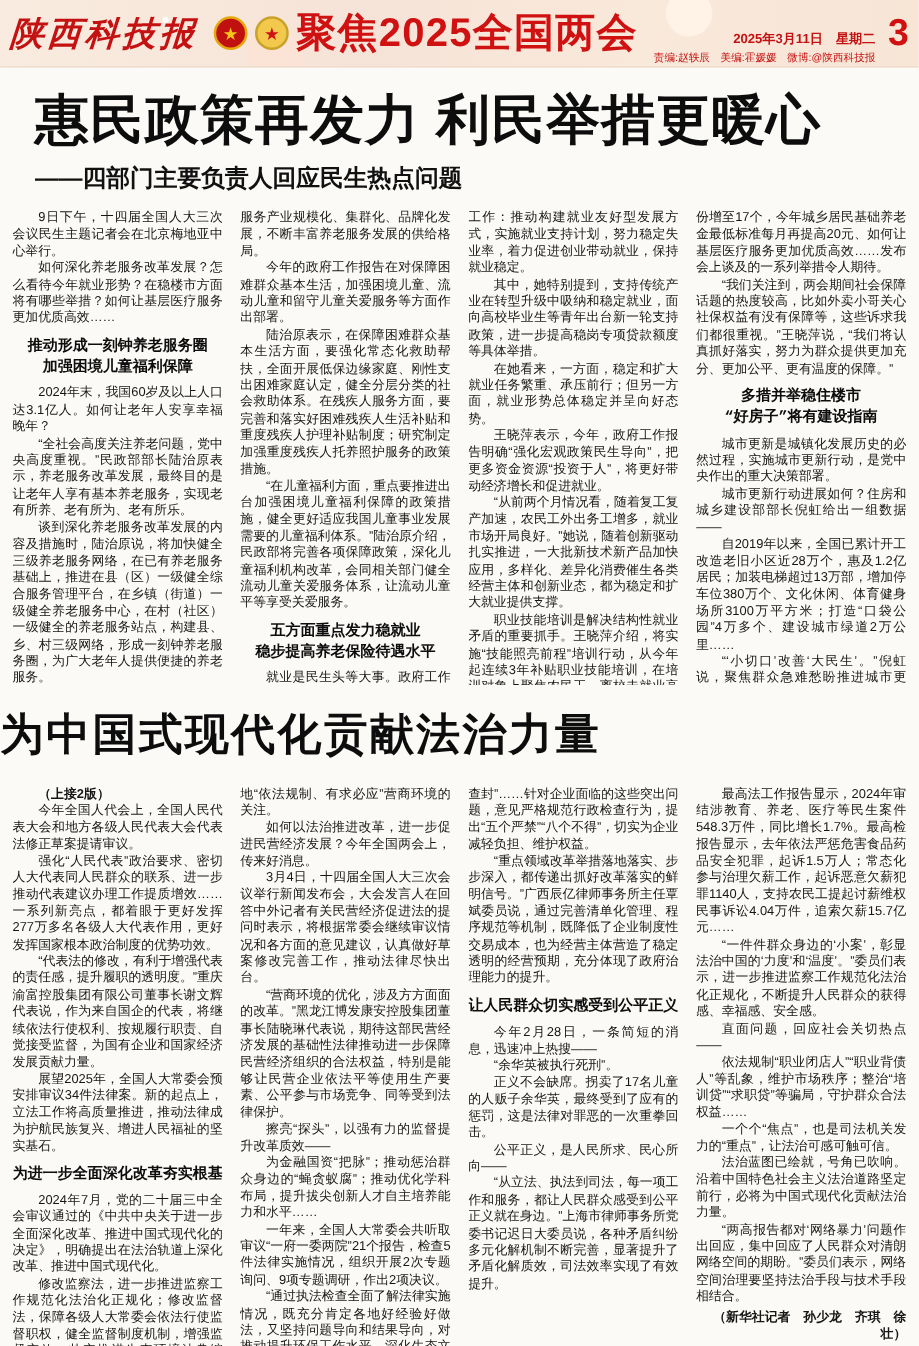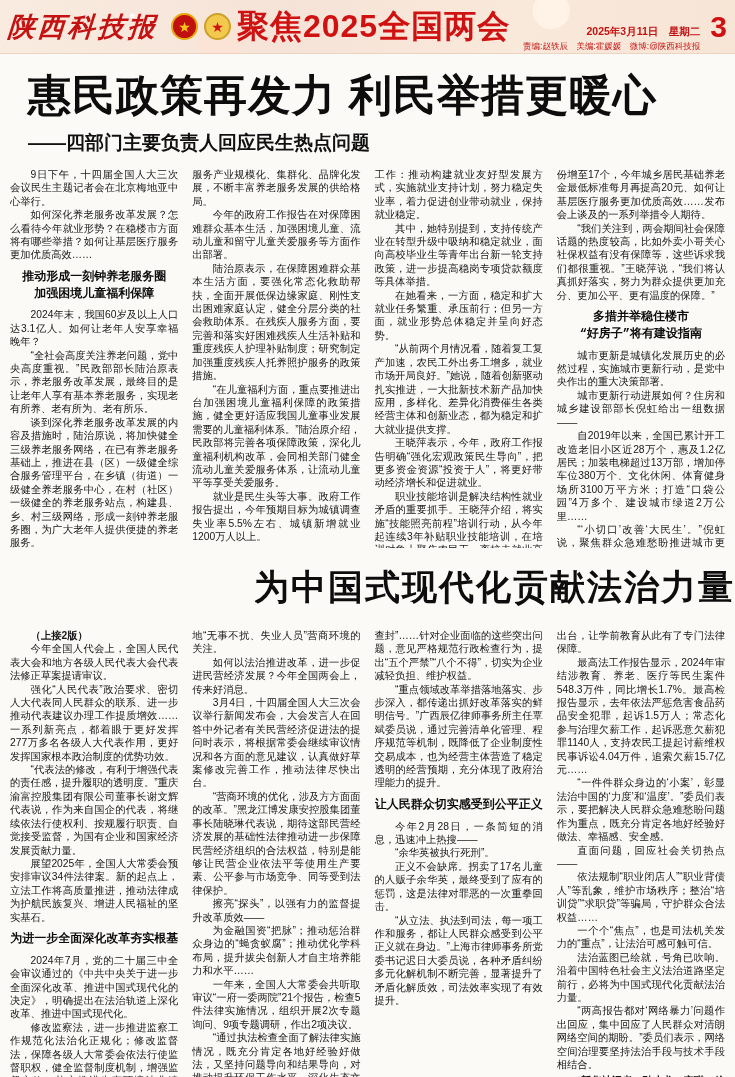--- a/index.html
+++ b/index.html
@@ -33,21 +33,21 @@
   .emblem.sess{ background:#f2c94c; border:2px solid #caa22a; color:#d01111; }
   .banner-title{ font-size:32px; font-weight:900; color:#d01111; letter-spacing:1px; white-space:nowrap; }
   .band-right{ text-align:right; color:#c41212; line-height:1.5; white-space:nowrap;margin-top:24px; }
   .band-date{ font-size:10.5px; font-weight:bold; }
   .band-staff{ font-size:8.5px; }
   .band-page{ font-size:30px; font-weight:900; color:#d01111; margin-left:10px; }
   
   .h1wrap{ padding:13px 28px 4px; text-align:left; }
   .main-h1{ font-size:43px; font-weight:900; letter-spacing:1px; color:#0d0d0d; white-space:nowrap; }
   .main-sub{ font-size:19px; font-weight:bold; margin-top:5px; color:#111; }
-  .h2wrap{ text-align:right; padding:16px 0 10px; }
+  .h2wrap{ text-align:left; padding:16px 0 10px; }
   .main-h2{ font-size:35px; font-weight:900; letter-spacing:2px; color:#0d0d0d; }
   
   .cols{
     margin:8px 10px 0; display:grid; grid-template-columns:repeat(4,1fr); gap:14px;
   }
   .cols.top{ height:380px; }
   .cols.bottom{ height:486px; }
   .col{ overflow:hidden; font-size:10.3px; line-height:13.4px; }
   .para{ text-align:justify; text-indent:2em; }
   .para.cont{ text-indent:0; }
@@ -91,28 +91,30 @@
 加强困境儿童福利保障</h3>
       <p class="para">2024年末，我国60岁及以上人口达3.1亿人。如何让老年人安享幸福晚年？</p>
       <p class="para">“全社会高度关注养老问题，党中央高度重视。”民政部部长陆治原表示，养老服务改革发展，最终目的是让老年人享有基本养老服务，实现老有所养、老有所为、老有所乐。</p>
       <p class="para">谈到深化养老服务改革发展的内容及措施时，陆治原说，将加快健全三级养老服务网络，在已有养老服务基础上，推进在县（区）一级健全综合服务管理平台，在乡镇（街道）一级健全养老服务中心，在村（社区）一级健全的养老服务站点，构建县、乡、村三级网络，形成一刻钟养老服务圈，为广大老年人提供便捷的养老服务。</p>
     </div>
   <div class="col">
       <p class="para cont">服务产业规模化、集群化、品牌化发展，不断丰富养老服务发展的供给格局。</p>
       <p class="para">今年的政府工作报告在对保障困难群众基本生活，加强困境儿童、流动儿童和留守儿童关爱服务等方面作出部署。</p>
       <p class="para">陆治原表示，在保障困难群众基本生活方面，要强化常态化救助帮扶，全面开展低保边缘家庭、刚性支出困难家庭认定，健全分层分类的社会救助体系。在残疾人服务方面，要完善和落实好困难残疾人生活补贴和重度残疾人护理补贴制度；研究制定加强重度残疾人托养照护服务的政策措施。</p>
       <p class="para">“在儿童福利方面，重点要推进出台加强困境儿童福利保障的政策措施，健全更好适应我国儿童事业发展需要的儿童福利体系。”陆治原介绍，民政部将完善各项保障政策，深化儿童福利机构改革，会同相关部门健全流动儿童关爱服务体系，让流动儿童平等享受关爱服务。</p>
+      <h3 class="subhead">五方面重点发力稳就业
+稳步提高养老保险待遇水平</h3>
       <p class="para">就业是民生头等大事。政府工作报告提出，今年预期目标为城镇调查失业率5.5%左右、城镇新增就业1200万人以上。</p>
     </div>
   <div class="col">
       <p class="para cont">工作：推动构建就业友好型发展方式，实施就业支持计划，努力稳定失业率，着力促进创业带动就业，保持就业稳定。</p>
       <p class="para">其中，她特别提到，支持传统产业在转型升级中吸纳和稳定就业，面向高校毕业生等青年出台新一轮支持政策，进一步提高稳岗专项贷款额度等具体举措。</p>
       <p class="para">在她看来，一方面，稳定和扩大就业任务繁重、承压前行；但另一方面，就业形势总体稳定并呈向好态势。</p>
+      <p class="para">王晓萍表示，今年，政府工作报告明确“强化宏观政策民生导向”，把更多资金资源“投资于人”，将更好带动经济增长和促进就业。</p>
       <p class="para">“从前两个月情况看，随着复工复产加速，农民工外出务工增多，就业市场开局良好。”她说，随着创新驱动扎实推进，一大批新技术新产品加快应用，多样化、差异化消费催生各类经营主体和创新业态，都为稳定和扩大就业提供支撑。</p>
-      <p class="para">王晓萍表示，今年，政府工作报告明确“强化宏观政策民生导向”，把更多资金资源“投资于人”，将更好带动经济增长和促进就业。</p>
       <p class="para">职业技能培训是解决结构性就业矛盾的重要抓手。王晓萍介绍，将实施“技能照亮前程”培训行动，从今年起连续3年补贴职业技能培训，在培训对象上聚焦农民工、离校未就业高校毕业生、失业人员、就业困难人员等群体。</p>
     </div>
   <div class="col">
       <p class="para cont">份增至17个，今年城乡居民基础养老金最低标准每月再提高20元、如何让基层医疗服务更加优质高效……发布会上谈及的一系列举措令人期待。</p>
       <p class="para">“我们关注到，两会期间社会保障话题的热度较高，比如外卖小哥关心社保权益有没有保障等，这些诉求我们都很重视。”王晓萍说，“我们将认真抓好落实，努力为群众提供更加充分、更加公平、更有温度的保障。”</p>
       <h3 class="subhead">多措并举稳住楼市
 “好房子”将有建设指南</h3>
       <p class="para">城市更新是城镇化发展历史的必然过程，实施城市更新行动，是党中央作出的重大决策部署。</p>
       <p class="para">城市更新行动进展如何？住房和城乡建设部部长倪虹给出一组数据——</p>
       <p class="para">自2019年以来，全国已累计开工改造老旧小区近28万个，惠及1.2亿居民；加装电梯超过13万部，增加停车位380万个、文化休闲、体育健身场所3100万平方米；打造“口袋公园”4万多个、建设城市绿道2万公里……</p>
@@ -128,42 +130,42 @@
       <p class="para cfrom">（上接2版）</p>
       <p class="para">今年全国人代会上，全国人民代表大会和地方各级人民代表大会代表法修正草案提请审议。</p>
       <p class="para">强化“人民代表”政治要求、密切人大代表同人民群众的联系、进一步推动代表建议办理工作提质增效……一系列新亮点，都着眼于更好发挥277万多名各级人大代表作用，更好发挥国家根本政治制度的优势功效。</p>
       <p class="para">“代表法的修改，有利于增强代表的责任感，提升履职的透明度。”重庆渝富控股集团有限公司董事长谢文辉代表说，作为来自国企的代表，将继续依法行使权利、按规履行职责、自觉接受监督，为国有企业和国家经济发展贡献力量。</p>
       <p class="para">展望2025年，全国人大常委会预安排审议34件法律案。新的起点上，立法工作将高质量推进，推动法律成为护航民族复兴、增进人民福祉的坚实基石。</p>
       <h3 class="subhead">为进一步全面深化改革夯实根基</h3>
       <p class="para">2024年7月，党的二十届三中全会审议通过的《中共中央关于进一步全面深化改革、推进中国式现代化的决定》，明确提出在法治轨道上深化改革、推进中国式现代化。</p>
       <p class="para">修改监察法，进一步推进监察工作规范化法治化正规化；修改监督法，保障各级人大常委会依法行使监督职权，健全监督制度机制，增强监督实效；扎实推进生态环境法典编纂，更好守护蓝天碧水净土……</p>
     </div>
   <div class="col">
-      <p class="para cont">地“无事不扰、失业人员”营商环境的关注。</p>
+      <p class="para cont">地“依法规制、有求必应”营商环境的关注。</p>
       <p class="para">如何以法治推进改革，进一步促进民营经济发展？今年全国两会上，传来好消息。</p>
       <p class="para">3月4日，十四届全国人大三次会议举行新闻发布会，大会发言人在回答中外记者有关民营经济促进法的提问时表示，将根据常委会继续审议情况和各方面的意见建议，认真做好草案修改完善工作，推动法律尽快出台。</p>
       <p class="para">“营商环境的优化，涉及方方面面的改革。”黑龙江博发康安控股集团董事长陆晓琳代表说，期待这部民营经济发展的基础性法律推动进一步保障民营经济组织的合法权益，特别是能够让民营企业依法平等使用生产要素、公平参与市场竞争、同等受到法律保护。</p>
       <p class="para">擦亮“探头”，以强有力的监督提升改革质效——</p>
       <p class="para">为金融国资“把脉”；推动惩治群众身边的“蝇贪蚁腐”；推动优化学科布局，提升拔尖创新人才自主培养能力和水平……</p>
       <p class="para">一年来，全国人大常委会共听取审议“一府一委两院”21个报告，检查5件法律实施情况，组织开展2次专题询问、9项专题调研，作出2项决议。</p>
       <p class="para">“通过执法检查全面了解法律实施情况，既充分肯定各地好经验好做法，又坚持问题导向和结果导向，对推动提升环保工作水平、深化生态文明体制改革有着重要意义。”贵州六盘水山海园种植农民专业合作社理事长李世瑶代表说。</p>
     </div>
   <div class="col">
       <p class="para cont">查封”……针对企业面临的这些突出问题，意见严格规范行政检查行为，提出“五个严禁”“八个不得”，切实为企业减轻负担、维护权益。</p>
       <p class="para">“重点领域改革举措落地落实、步步深入，都传递出抓好改革落实的鲜明信号。”广西辰亿律师事务所主任覃斌委员说，通过完善清单化管理、程序规范等机制，既降低了企业制度性交易成本，也为经营主体营造了稳定透明的经营预期，充分体现了政府治理能力的提升。</p>
       <h3 class="subhead">让人民群众切实感受到公平正义</h3>
       <p class="para">今年2月28日，一条简短的消息，迅速冲上热搜——</p>
       <p class="para">“余华英被执行死刑”。</p>
       <p class="para">正义不会缺席。拐卖了17名儿童的人贩子余华英，最终受到了应有的惩罚，这是法律对罪恶的一次重拳回击。</p>
+      <p class="para">公平正义，是人民所求、民心所向——</p>
       <p class="para">“从立法、执法到司法，每一项工作和服务，都让人民群众感受到公平正义就在身边。”上海市律师事务所党委书记迟日大委员说，各种矛盾纠纷多元化解机制不断完善，显著提升了矛盾化解质效，司法效率实现了有效提升。</p>
     </div>
   <div class="col">
-      <p class="para cont">出台，让学前教育从此有了专门法律保障。</p>
       <p class="para">最高法工作报告显示，2024年审结涉教育、养老、医疗等民生案件548.3万件，同比增长1.7%。最高检报告显示，去年依法严惩危害食品药品安全犯罪，起诉1.5万人；常态化参与治理欠薪工作，起诉恶意欠薪犯罪1140人，支持农民工提起讨薪维权民事诉讼4.04万件，追索欠薪15.7亿元……</p>
-      <p class="para">“一件件群众身边的‘小案’，彰显法治中国的‘力度’和‘温度’。”委员们表示，要把解决人民群众急难愁盼问题作为重点，既充分肯定各地好经验好做法、幸福感、安全感。</p>
+      <p class="para">“一件件群众身边的‘小案’，彰显法治中国的‘力度’和‘温度’。”委员们表示，进一步推进监察工作规范化法治化正规化，不断提升人民群众的获得感、幸福感、安全感。</p>
       <p class="para">直面问题，回应社会关切热点——</p>
       <p class="para">依法规制“职业闭店人”“职业背债人”等乱象，维护市场秩序；整治“培训贷”“求职贷”等骗局，守护群众合法权益……</p>
       <p class="para">一个个“焦点”，也是司法机关发力的“重点”，让法治可感可触可信。</p>
       <p class="para">法治蓝图已绘就，号角已吹响。沿着中国特色社会主义法治道路坚定前行，必将为中国式现代化贡献法治力量。</p>
       <p class="para">“两高报告都对‘网络暴力’问题作出回应，集中回应了人民群众对清朗网络空间的期盼。”委员们表示，网络空间治理要坚持法治手段与技术手段相结合。</p>
       <p class="para byline">（新华社记者　孙少龙　齐琪　徐壮）</p>
     </div>
 </div>
 
 </body></html>

